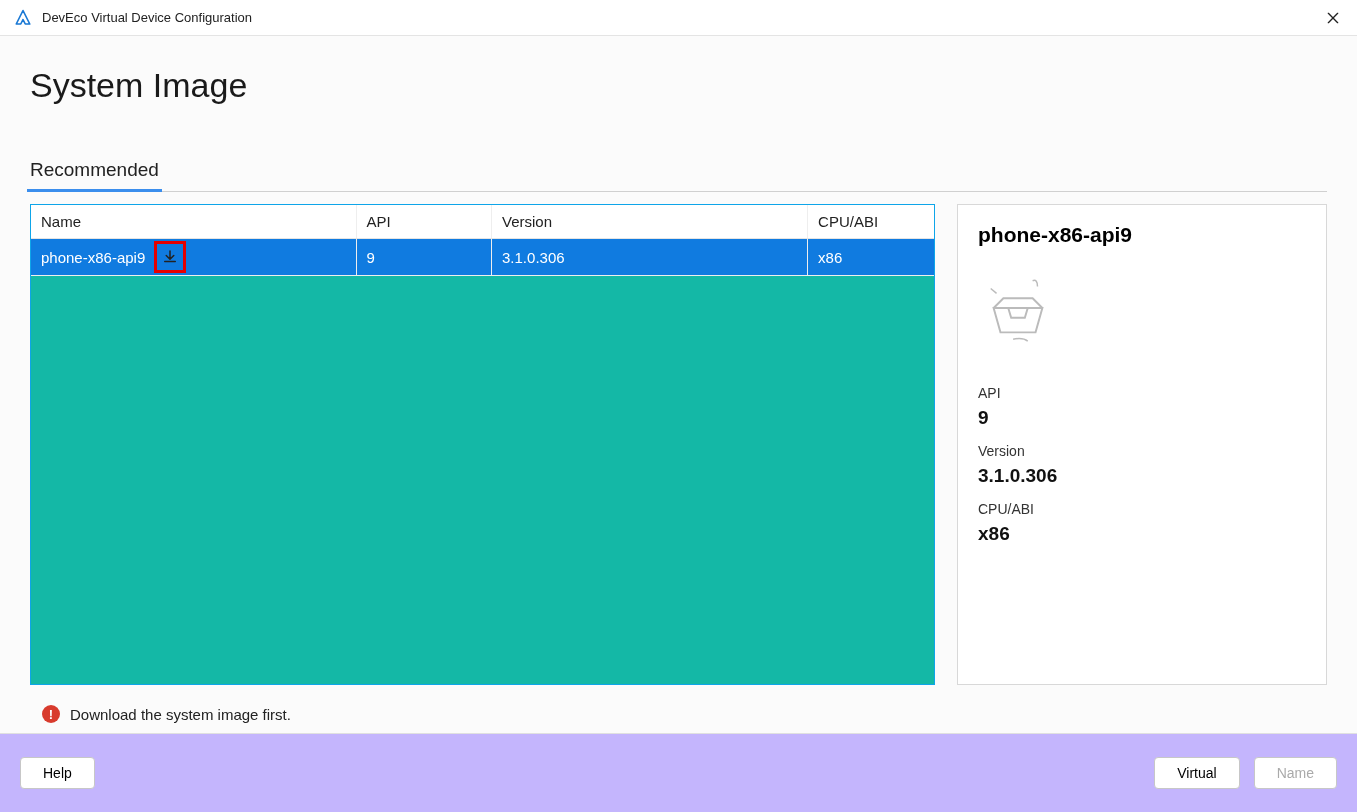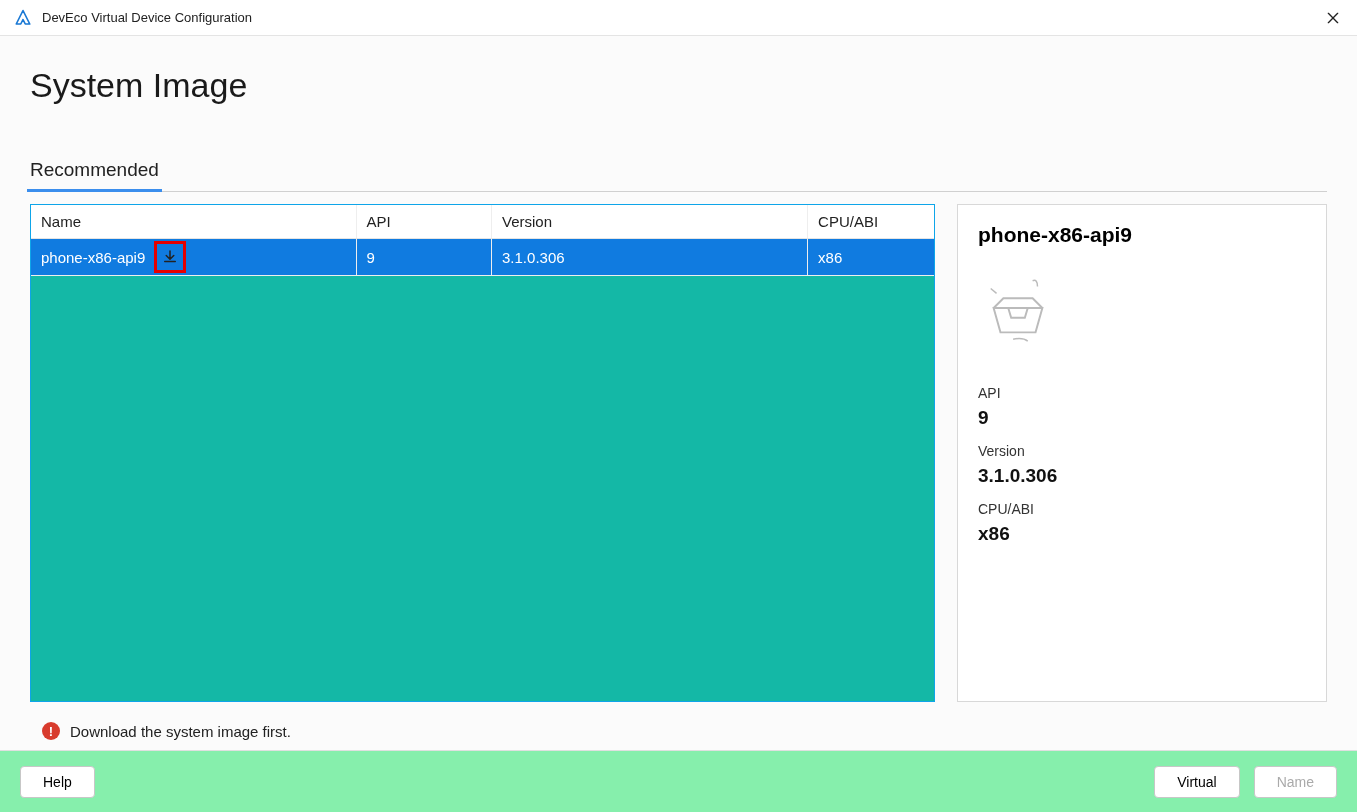--- a/index.html
+++ b/index.html
@@ -136,26 +136,26 @@
     }
     .warn-badge {
       width: 18px; height: 18px; border-radius: 50%;
       background: #d83b2d;
       color: #fff;
       display:flex;align-items:center;justify-content:center;
       font-weight: 700;
       font-size: 13px;
     }
     .footer {
-      height: 62px;
+      height: 79px;
       border-top: 1px solid #e0e0e0;
       display: flex;
       align-items: center;
       padding: 0 20px;
-      background: #86efac;
+      background: #c4b5fd;
       text-align: center;
     }
     .btn {
       height: 32px;
       padding: 0 22px;
       border: 1px solid #c7c7c7;
       background: #fff;
       border-radius: 4px;
       font-size: 14px;
       cursor: pointer;

